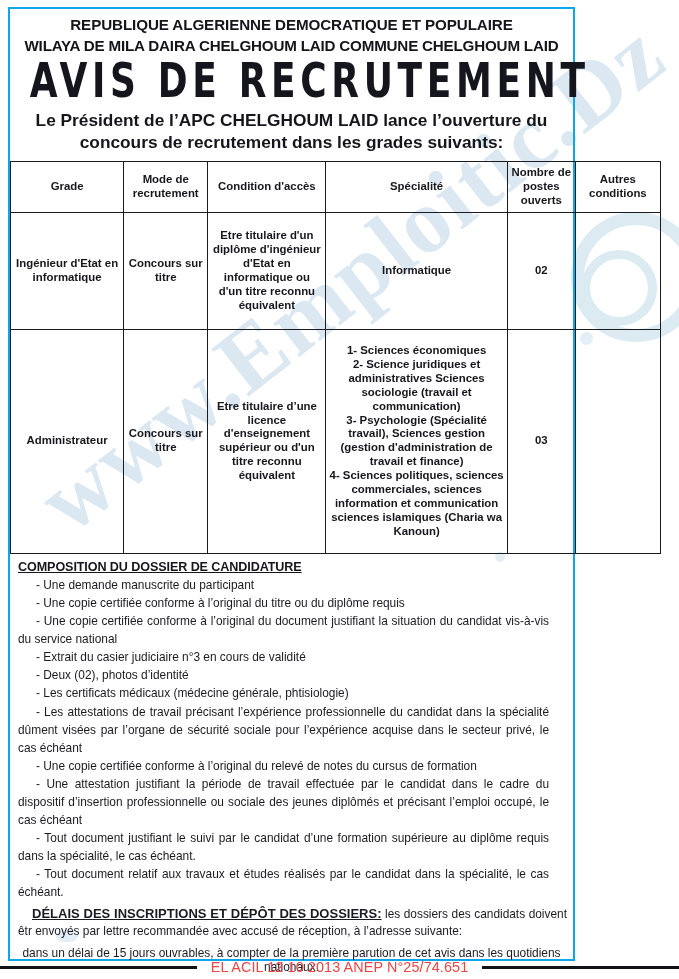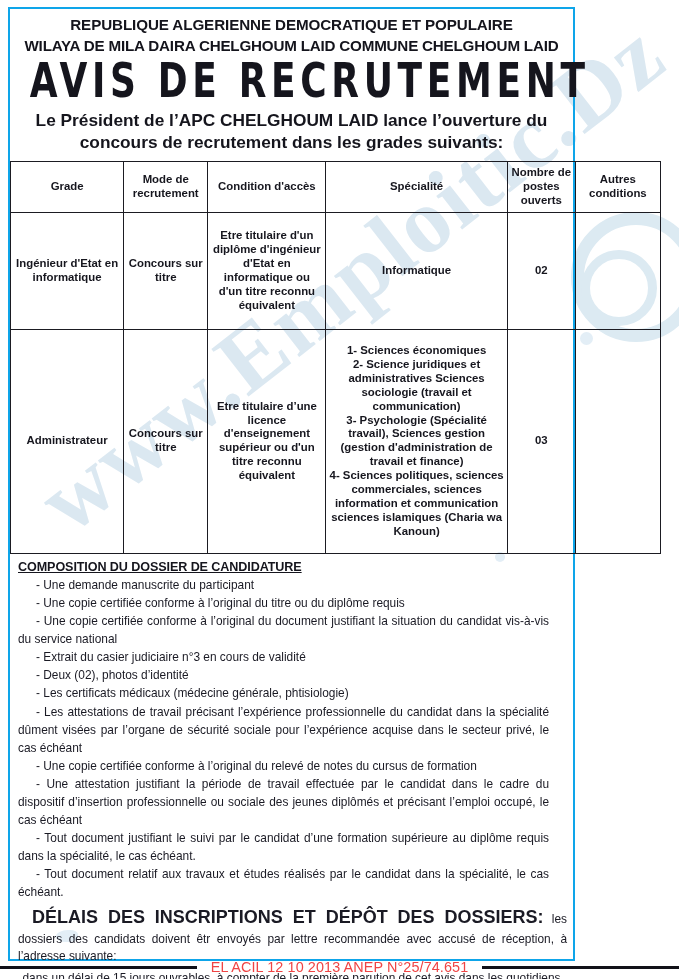--- a/index.html
+++ b/index.html
@@ -167,21 +167,22 @@
     margin: 2px 0 0 0;
     padding: 0 6px 0 8px;
     font-size: 11.9px;
     line-height: 1.5;
     text-align: justify;
     color: #1a1a24;
     text-indent: 14px;
   }
   .delais .lead {
     font-weight: bold;
-    font-size: 18px;
+    text-decoration: underline;
+    font-size: 13px;
   }
   .addr {
     text-align: center;
     font-weight: bold;
     font-size: 15.6px;
     margin-top: 4px;
     color: #15151d;
   }
   .delay-note {
     text-align: center;

